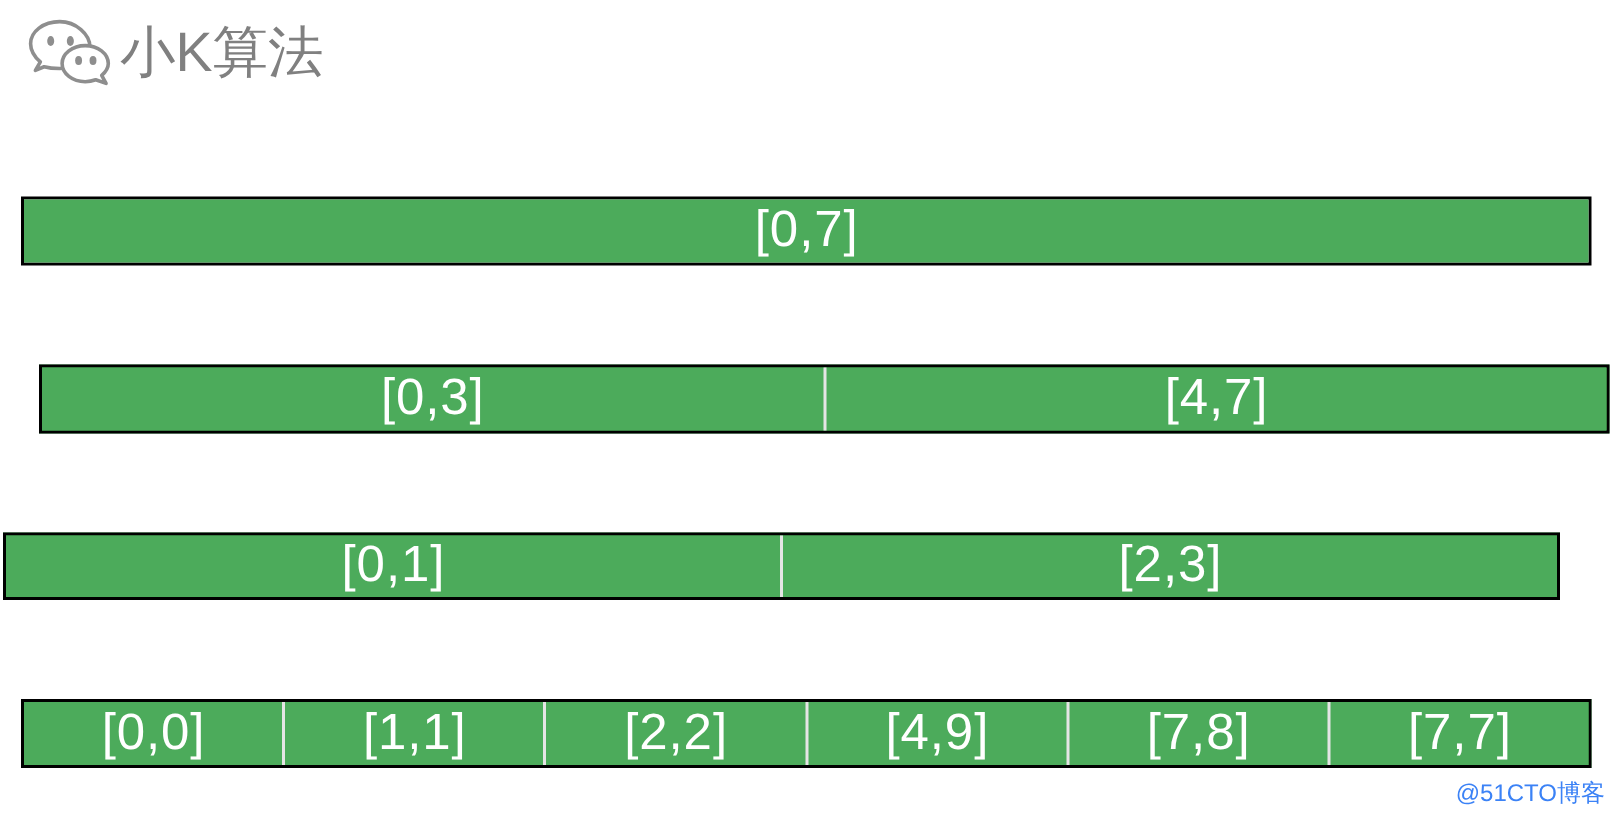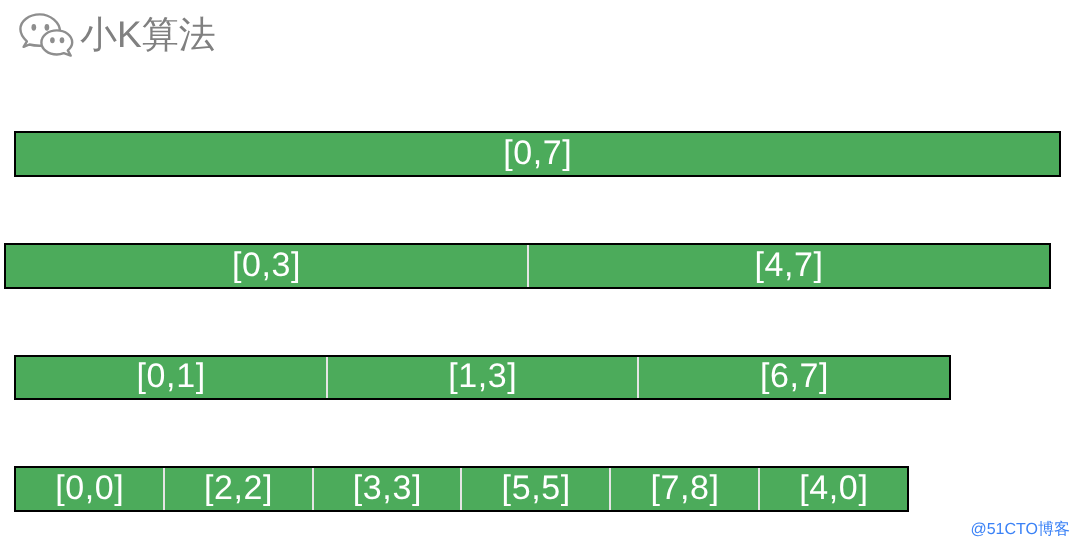--- a/index.html
+++ b/index.html
@@ -102,34 +102,33 @@
         <ellipse cx="62.0" cy="40.3" rx="2.3" ry="3.0" fill="#8e8e8e" stroke="none"></ellipse>
       </g>
     </svg>
     <div class="brand-title">小K算法</div>
   </div>
 
   <div id="rows" class="rows">
       <div class="row" style="top: 131px; height: 46px; left: 14px; width: 1047px;">
         <div class="cell">[0,7]</div>
       </div>
-      <div class="row" style="top: 243px; height: 46px; left: 4px; width: 1047px;">
+      <div class="row" style="top: 243px; height: 46px; left: 26px; width: 1047px;">
         <div class="cell">[0,3]</div>
         <div class="cell">[4,7]</div>
       </div>
-      <div class="row" style="top: 355px; height: 45px; left: 14px; width: 937px;">
+      <div class="row" style="top: 355px; height: 45px; left: 2px; width: 1038px;">
         <div class="cell">[0,1]</div>
-        <div class="cell">[1,3]</div>
-        <div class="cell">[6,7]</div>
+        <div class="cell">[2,3]</div>
       </div>
-      <div class="row" style="top: 466px; height: 46px; left: 14px; width: 895px;">
+      <div class="row" style="top: 466px; height: 46px; left: 14px; width: 1047px;">
         <div class="cell">[0,0]</div>
+        <div class="cell">[1,1]</div>
         <div class="cell">[2,2]</div>
-        <div class="cell">[3,3]</div>
-        <div class="cell">[5,5]</div>
+        <div class="cell">[4,9]</div>
         <div class="cell">[7,8]</div>
-        <div class="cell">[4,0]</div>
+        <div class="cell">[7,7]</div>
       </div>
     </div>
 
   <div class="watermark">@51CTO博客</div>
 
 </div>
 
 </body></html>

